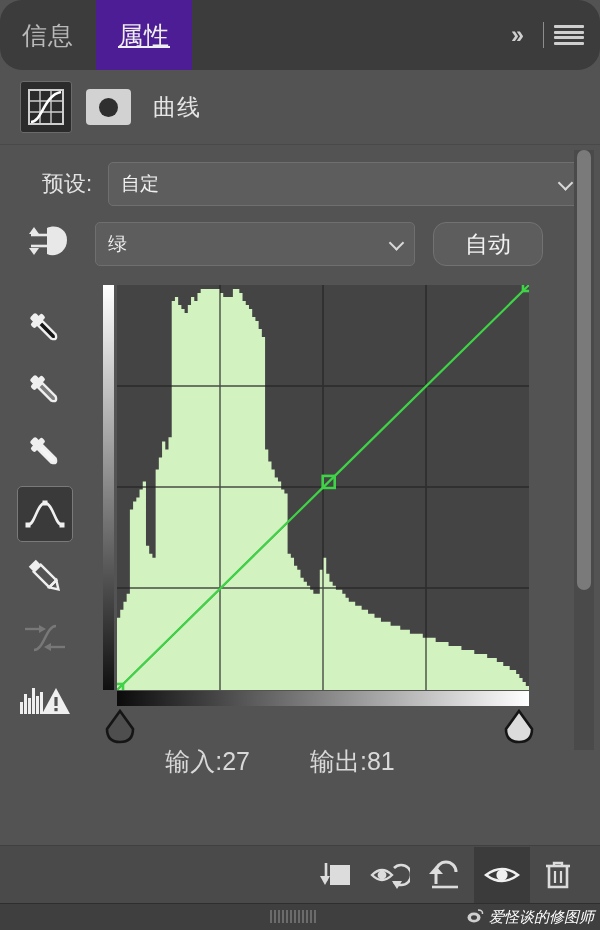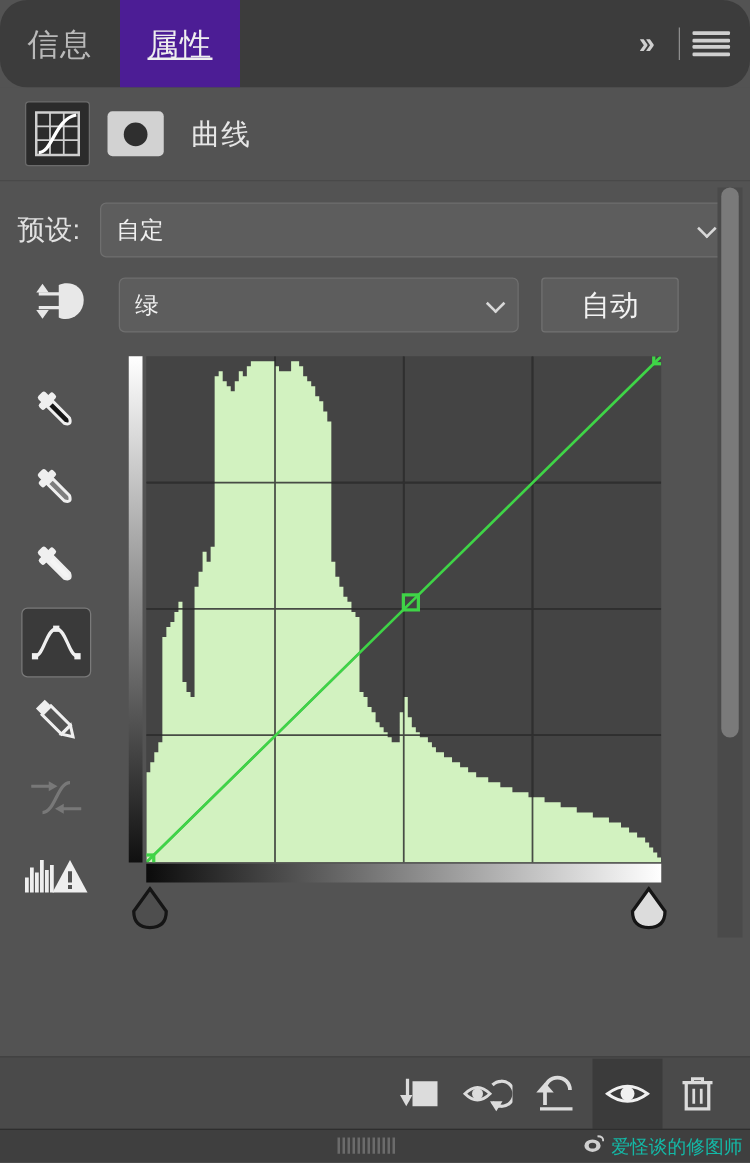--- a/index.html
+++ b/index.html
@@ -42,21 +42,21 @@
   .mask-thumb {
     width: 45px; height: 36px; background: #d2d2d2; border-radius: 4px;
     margin-left: 14px; display:flex; align-items:center; justify-content:center;
   }
   .mask-thumb .dot { width: 19px; height: 19px; border-radius: 50%; background: #2f2f2f; }
   .title-label { margin-left: 22px; font-size: 23px; color: #e6e6e6; letter-spacing: 1px; }
 
   
   .preset-row {
     position: absolute; left: 0; top: 155px; width: 600px; height: 58px;
-    display: flex; align-items: center;
+    display: flex; align-items: center; padding-left: 28px;
   }
   .preset-label { width: 80px; padding-left: 14px; font-size: 22px; color: #e2e2e2; }
   .select {
     position: relative; background: #5d5d5d; border: 1px solid #6f6f6f; border-radius: 5px;
     height: 44px; display: flex; align-items: center; padding: 0 12px;
     font-size: 19px; color: #f0f0f0;
   }
   .select .caret {
     position: absolute; right: 12px; top: 50%; transform: translateY(-60%) rotate(45deg);
     width: 11px; height: 11px; border-right: 2.5px solid #d8d8d8; border-bottom: 2.5px solid #d8d8d8;
@@ -65,21 +65,21 @@
 
   
   .channel-row {
     position: absolute; left: 0; top: 216px; width: 600px; height: 56px;
     display: flex; align-items: center;
   }
   .chan-icon-slot { width: 95px; display:flex; align-items:center; justify-content:center; }
   #channel-select { width: 320px; }
   .auto-btn {
     margin-left: 18px; width: 110px; height: 44px; background: #5d5d5d;
-    border: 1px solid #727272; border-radius: 3px; color: #f2f2f2; font-size: 23px;
+    border: 1px solid #727272; border-radius: 13px; color: #f2f2f2; font-size: 23px;
     display: flex; align-items: center; justify-content: center;
   }
 
   
   .toolcol {
     position: absolute; left: 10px; top: 300px; width: 70px;
     display: flex; flex-direction: column; align-items: center; gap: 6px;
   }
   .tool { width: 56px; height: 56px; display: flex; align-items: center; justify-content: center; border-radius: 5px; }
   .tool.active { background: #3a3a3a; border: 1px solid #7a7a7a; }
@@ -122,21 +122,21 @@
 
   
   .footer {
     position: absolute; left: 0; top: 903px; width: 600px; height: 27px;
     background: #3f3f3f; display: flex; align-items: center; justify-content: flex-end;
     padding-right: 6px; border-top: 1px solid #2e2e2e;
   }
   .grip { position: absolute; left: 270px; top: 6px; width: 48px; height: 13px;
           display: flex; gap: 2px; }
   .grip i { width: 2px; height: 13px; background: #6b6b6b; }
-  .watermark { display: flex; align-items: center; gap: 5px; color: #14b8a6; font-size: 15px; }
+  .watermark { display: flex; align-items: center; gap: 5px; color: #ffffff; font-size: 15px; font-style: italic; }
 
   
   .scrollbar-track {
     position: absolute; right: 6px; top: 150px; width: 20px; height: 600px;
     background: #4a4a4a;
   }
   .scrollbar-thumb {
     position: absolute; left: 3px; top: 0px; width: 14px; height: 440px;
     background: #7a7a7a; border-radius: 7px;
   }
@@ -327,20 +327,28 @@
         <path d="M17 2 L30 20 Q30 33 17 33 Q4 33 4 20 Z" fill="#4e4e4e" stroke="#151515" stroke-width="2.6"></path>
       </svg>
     </div>
     <div class="handle" id="white-handle">
       <svg width="34" height="36" viewBox="0 0 34 36">
         <path d="M17 2 L30 20 Q30 33 17 33 Q4 33 4 20 Z" fill="#dcdcdc" stroke="#151515" stroke-width="2.6"></path>
       </svg>
     </div>
   </div>
 
+  <div class="values">
+    <div>
+      <span>输入:</span><span>27</span>
+    </div>
+    <div>
+      <span>输出:</span><span>81</span>
+    </div>
+  </div>
 
   <div class="scrollbar-track">
     <div class="scrollbar-thumb"></div>
   </div>
 
   <div class="bottombar">
 
     <div class="bbtn">
       <svg width="36" height="32" viewBox="0 0 36 32">
         <rect x="14" y="6" width="20" height="20" fill="#dcdcdc"></rect>

